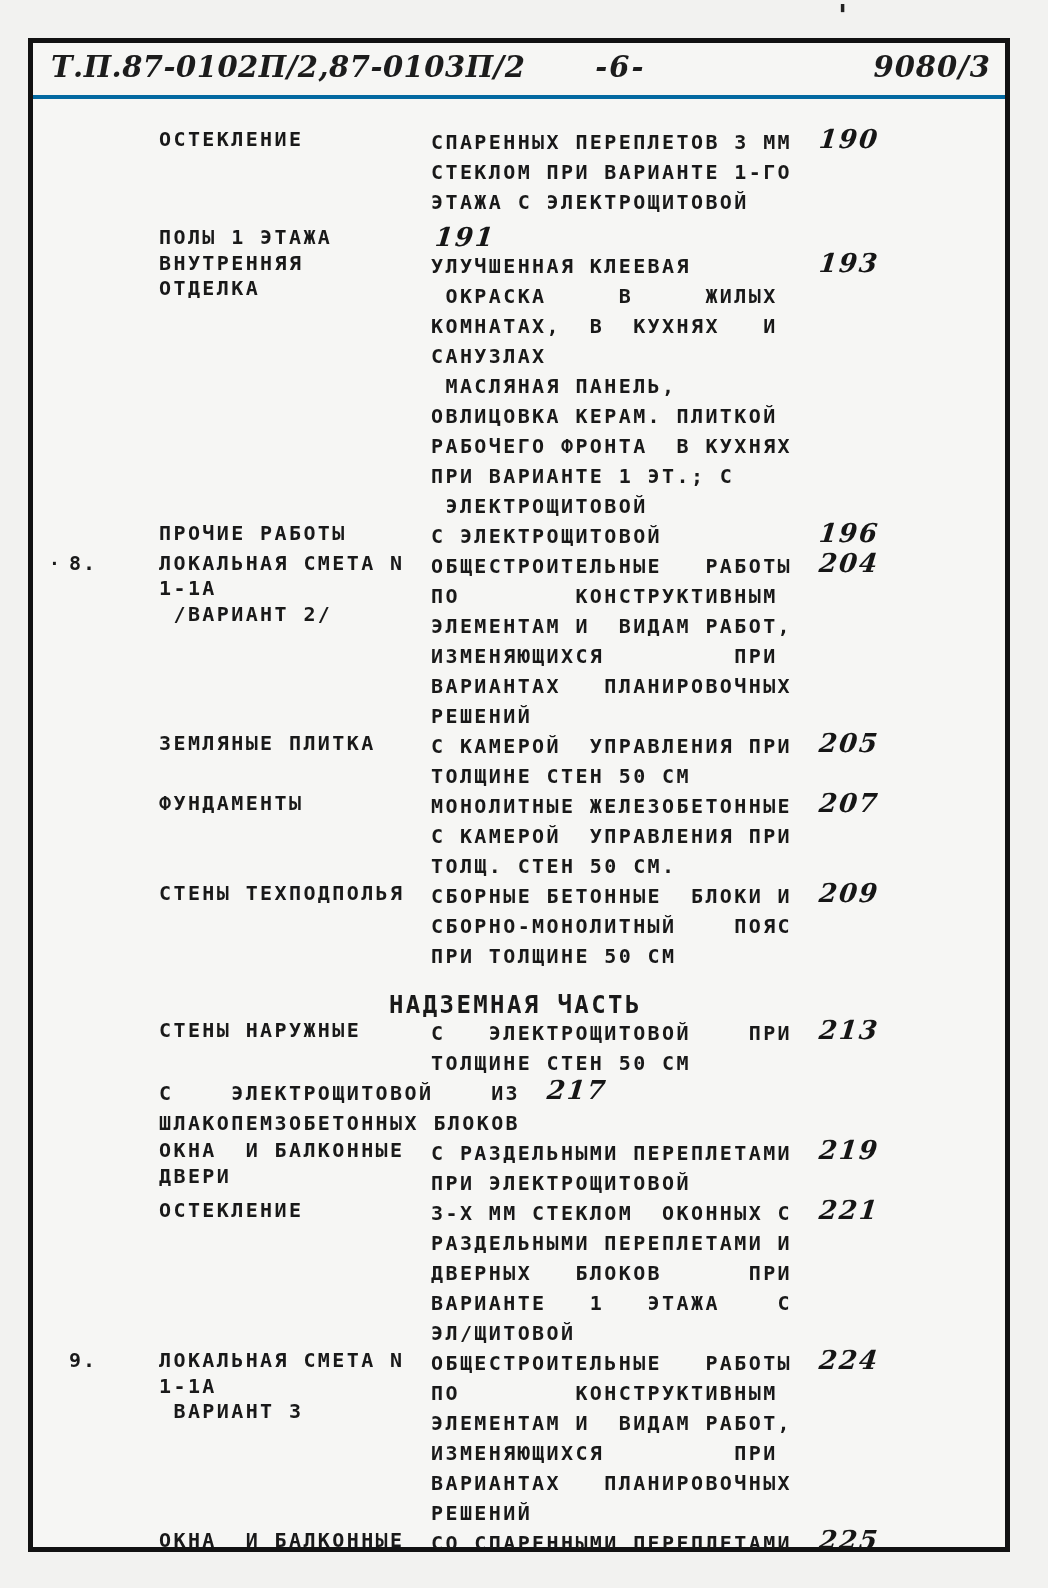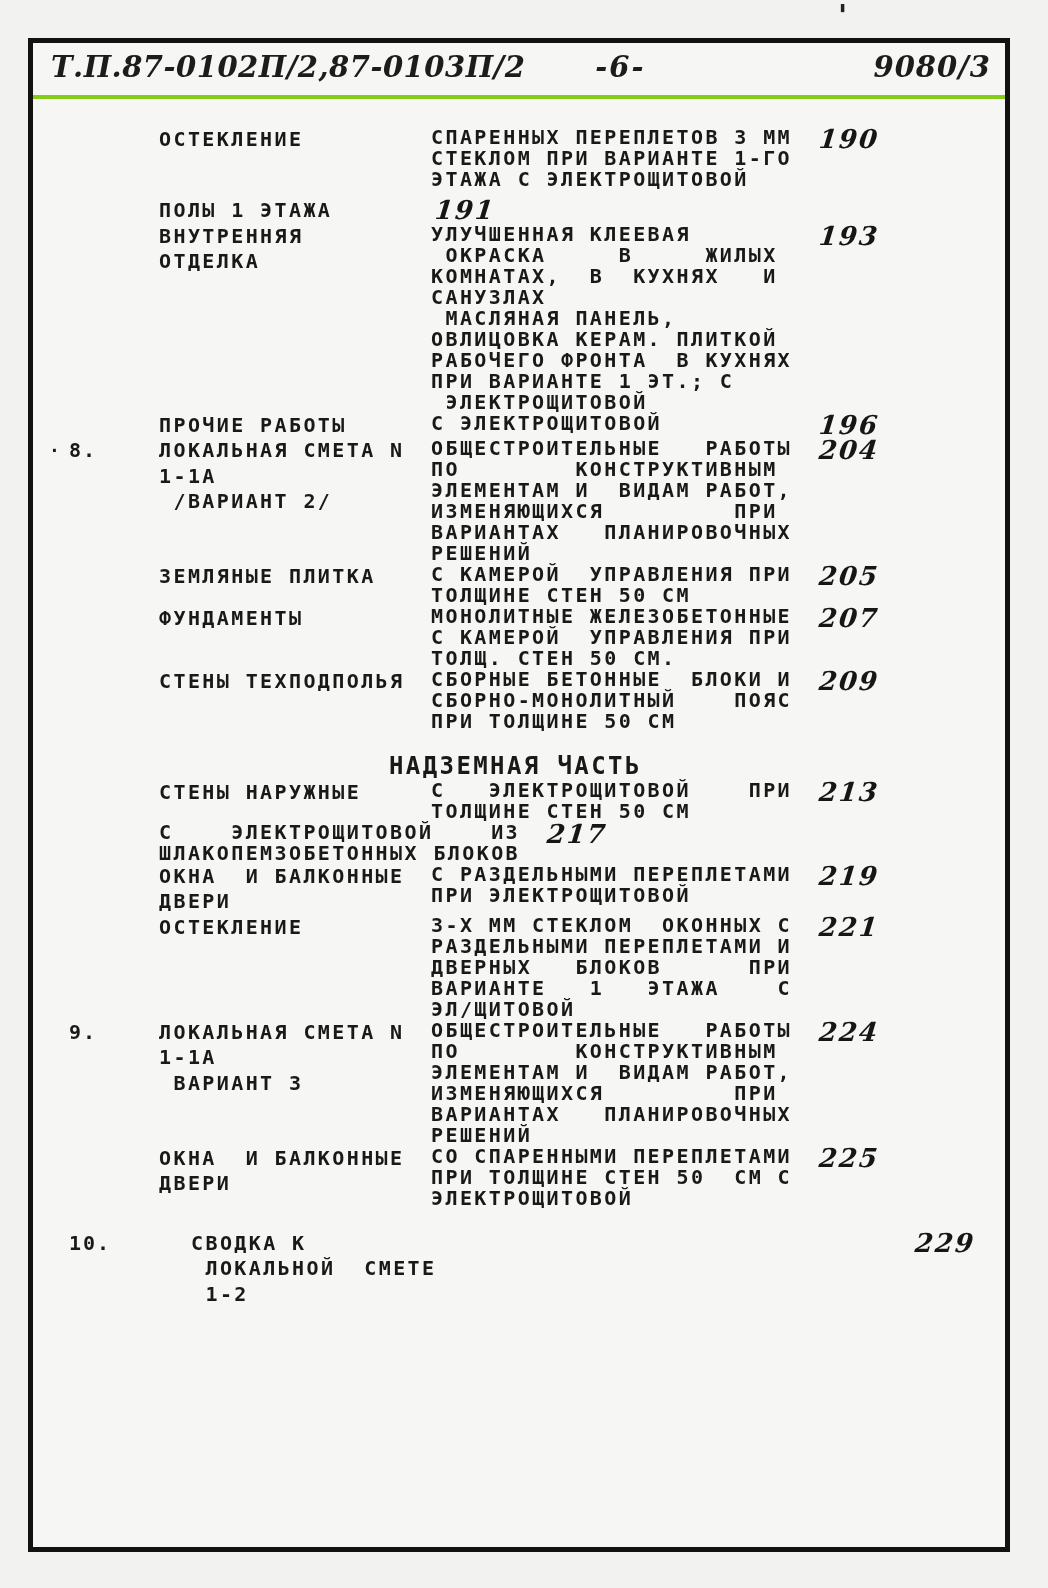--- a/index.html
+++ b/index.html
@@ -20,21 +20,21 @@
   }
   .sheet {
     position: absolute;
     left: 28px; top: 38px;
     width: 982px; height: 1514px;
     border: 5px solid #121212;
     background: #f6f6f4;
   }
   .sheet-header {
     height: 56px;
-    border-bottom: 4px solid #84cc16;
+    border-bottom: 4px solid #0369a1;
     display: flex;
     align-items: center;
     font-family: "DejaVu Serif", serif;
     font-style: italic;
     font-weight: bold;
     font-size: 29px;
     color: #1c1c1c;
     padding: 0 14px 4px 18px;
     white-space: pre;
   }
@@ -70,21 +70,21 @@
     letter-spacing: 2.4px;
     line-height: 25.5px;
     white-space: pre;
   }
   .col-desc {
     width: 384px;
     flex: 0 0 384px;
     font-weight: bold;
     font-size: 20px;
     letter-spacing: 2.4px;
-    line-height: 21px;
+    line-height: 30px;
     white-space: pre;
   }
   .col-page {
     flex: 1;
     font-family: "DejaVu Serif", serif;
     font-style: italic;
     font-weight: bold;
     font-size: 26px;
     line-height: 25.5px;
     letter-spacing: 2px;

